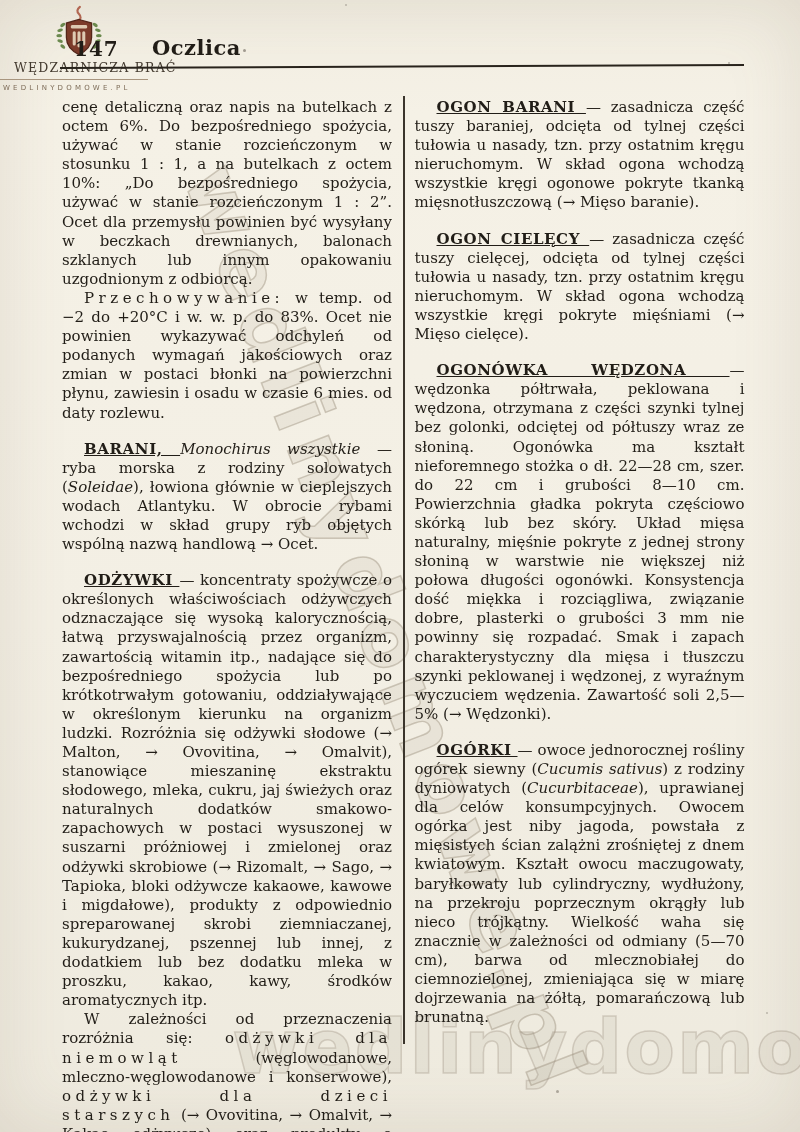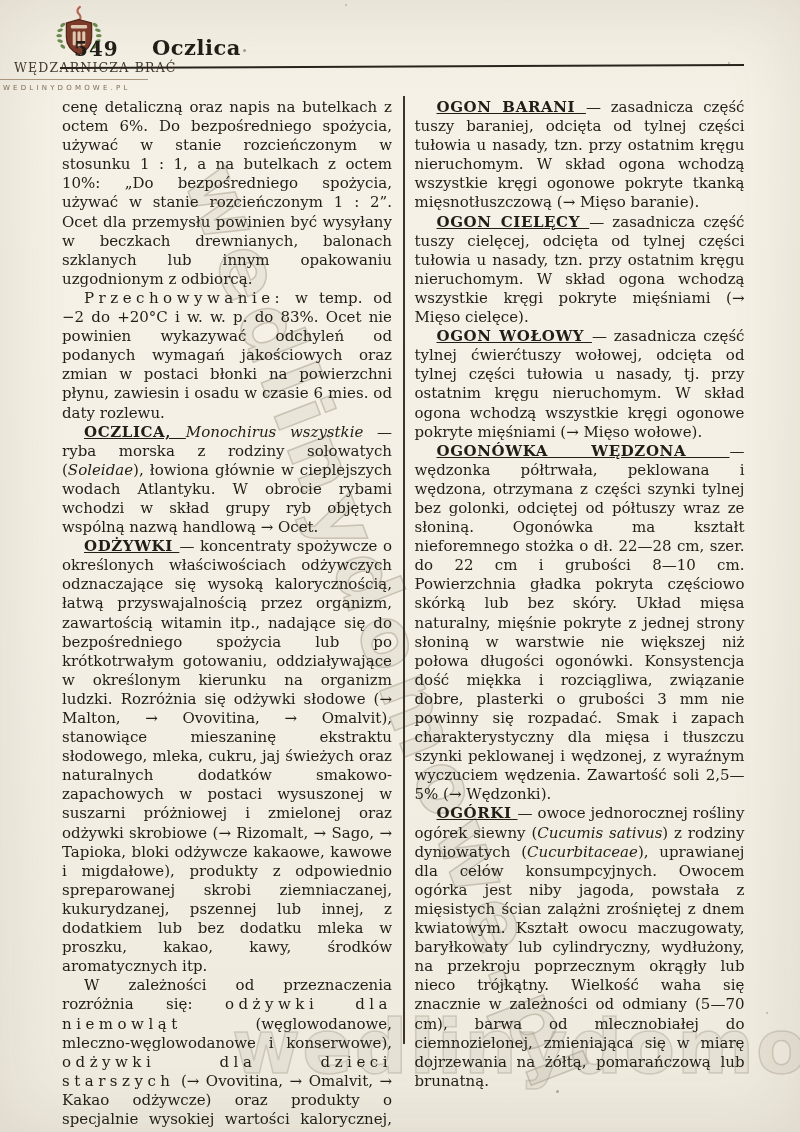--- a/index.html
+++ b/index.html
@@ -33,21 +33,21 @@
   .page-number{position:absolute;left:74px;top:37px;z-index:4;font-size:20px;font-weight:bold;letter-spacing:1px;}
   .page-title{position:absolute;left:152px;top:35px;z-index:4;font-size:21px;font-weight:bold;letter-spacing:.5px;text-align:right;}
   .header-rule{position:absolute;left:60px;top:67px;width:684px;height:2px;background:#28231c;
     z-index:4;transform:rotate(-.25deg);transform-origin:left center;}
   
   .columns{position:absolute;left:62px;top:96px;z-index:2;display:flex;}
   .col{width:330px;}
   .divider{width:1.5px;height:948px;background:#3b352c;margin-left:11px;margin-right:10px;}
   .col p{margin:0;font-size:15px;line-height:19.1px;text-align:justify;}
   .col p.indent{text-indent:22px;}
-  .col p.entry{}
+  .col p.entry{margin-top:17px;}
   .col p:first-child{margin-top:2px;}
   .b{font-weight:bold;letter-spacing:.6px;text-decoration:underline;}
   .i{font-style:italic;}
   .sp{letter-spacing:.3em;}
   
   .speck{position:absolute;border-radius:50%;background:#5d564c;z-index:5;}
 </style>
 </head>
 <body>
 
@@ -75,37 +75,36 @@
       <rect x="21" y="22" width="18" height="4" rx="1.5" fill="#e9dac1" opacity=".9"></rect>
       <rect x="23" y="29" width="3.4" height="16" rx="1.7" fill="#e9dac1" opacity=".9"></rect>
       <rect x="28.3" y="29" width="3.4" height="18" rx="1.7" fill="#e9dac1" opacity=".9"></rect>
       <rect x="33.6" y="29" width="3.4" height="16" rx="1.7" fill="#e9dac1" opacity=".9"></rect>
     </svg>
     <div class="logo-title">WĘDZARNICZA BRAĆ</div>
     <div class="logo-line"></div>
     <div class="logo-sub">WEDLINYDOMOWE.PL</div>
   </div>
 
-  <div class="page-number">549</div>
+  <div class="page-number">147</div>
   <div class="page-title">Oczlica</div>
   <div class="header-rule"></div>
 
   <div class="columns">
     <div class="col col-left">
         <p class=""><span>cenę detaliczną oraz napis na butelkach z octem 6%. Do bezpośredniego spożycia, używać w stanie rozcieńczonym w stosunku 1 : 1, a na butelkach z octem 10%: „Do bezpośredniego spożycia, używać w stanie rozcieńczonym 1 : 2”. Ocet dla przemysłu powinien być wysyłany w beczkach drewnianych, balonach szklanych lub innym opakowaniu uzgodnionym z odbiorcą.</span></p>
         <p class="indent "><span class="sp">Przechowywanie:</span><span> w temp. od −2 do +20°C i w. w. p. do 83%. Ocet nie powinien wykazywać odchyleń od podanych wymagań jakościowych oraz zmian w postaci błonki na powierzchni płynu, zawiesin i osadu w czasie 6 mies. od daty rozlewu.</span></p>
-        <p class="indent entry"><span class="b">OCZLICA, </span><span class="i">Monochirus wszystkie </span><span>— ryba morska z rodziny solowatych (</span><span class="i">Soleidae</span><span>), łowiona głównie w cieplejszych wodach Atlantyku. W obrocie rybami wchodzi w skład grupy ryb objętych wspólną nazwą handlową → Ocet.</span></p>
+        <p class="indent entry"><span class="b">BARANI, </span><span class="i">Monochirus wszystkie </span><span>— ryba morska z rodziny solowatych (</span><span class="i">Soleidae</span><span>), łowiona głównie w cieplejszych wodach Atlantyku. W obrocie rybami wchodzi w skład grupy ryb objętych wspólną nazwą handlową → Ocet.</span></p>
         <p class="indent entry"><span class="b">ODŻYWKI </span><span>— koncentraty spożywcze o określonych właściwościach odżywczych odznaczające się wysoką kalorycznością, łatwą przyswajalnością przez organizm, zawartością witamin itp., nadające się do bezpośredniego spożycia lub po krótkotrwałym gotowaniu, oddziaływające w określonym kierunku na organizm ludzki. Rozróżnia się odżywki słodowe (→ Malton, → Ovovitina, → Omalvit), stanowiące mieszaninę ekstraktu słodowego, mleka, cukru, jaj świeżych oraz naturalnych dodatków smakowo-zapachowych w postaci wysuszonej w suszarni próżniowej i zmielonej oraz odżywki skrobiowe (→ Rizomalt, → Sago, → Tapioka, bloki odżywcze kakaowe, kawowe i migdałowe), produkty z odpowiednio spreparowanej skrobi ziemniaczanej, kukurydzanej, pszennej lub innej, z dodatkiem lub bez dodatku mleka w proszku, kakao, kawy, środków aromatycznych itp.</span></p>
         <p class="indent "><span>W zależności od przeznaczenia rozróżnia się: </span><span class="sp">odżywki dla niemowląt</span><span> (węglowodanowe, mleczno-węglowodanowe i konserwowe), </span><span class="sp">odżywki dla dzieci starszych</span><span> (→ Ovovitina, → Omalvit, → Kakao odżywcze) oraz produkty o specjalnie wysokiej wartości kalorycznej, jak bloki odżywcze, → Hermavit itp.</span></p>
       </div>
     <div class="divider"></div>
     <div class="col col-right">
         <p class="indent entry"><span class="b">OGON BARANI </span><span>— zasadnicza część tuszy baraniej, odcięta od tylnej części tułowia u nasady, tzn. przy ostatnim kręgu nieruchomym. W skład ogona wchodzą wszystkie kręgi ogonowe pokryte tkanką mięsnotłuszczową (→ Mięso baranie).</span></p>
         <p class="indent entry"><span class="b">OGON CIELĘCY </span><span>— zasadnicza część tuszy cielęcej, odcięta od tylnej części tułowia u nasady, tzn. przy ostatnim kręgu nieruchomym. W skład ogona wchodzą wszystkie kręgi pokryte mięśniami (→ Mięso cielęce).</span></p>
-        <p class="indent entry"><span class="b">OGON WOŁOWY </span><span>— zasadnicza część tylnej ćwierćtuszy wołowej, odcięta od tylnej części tułowia u nasady, tj. przy ostatnim kręgu nieruchomym. W skład ogona wchodzą wszystkie kręgi ogonowe pokryte mięśniami (→ Mięso wołowe).</span></p>
         <p class="indent entry"><span class="b">OGONÓWKA WĘDZONA </span><span>— wędzonka półtrwała, peklowana i wędzona, otrzymana z części szynki tylnej bez golonki, odciętej od półtuszy wraz ze słoniną. Ogonówka ma kształt nieforemnego stożka o dł. 22—28 cm, szer. do 22 cm i grubości 8—10 cm. Powierzchnia gładka pokryta częściowo skórką lub bez skóry. Układ mięsa naturalny, mięśnie pokryte z jednej strony słoniną w warstwie nie większej niż połowa długości ogonówki. Konsystencja dość miękka i rozciągliwa, związanie dobre, plasterki o grubości 3 mm nie powinny się rozpadać. Smak i zapach charakterystyczny dla mięsa i tłuszczu szynki peklowanej i wędzonej, z wyraźnym wyczuciem wędzenia. Zawartość soli 2,5—5% (→ Wędzonki).</span></p>
         <p class="indent entry"><span class="b">OGÓRKI </span><span>— owoce jednorocznej rośliny ogórek siewny (</span><span class="i">Cucumis sativus</span><span>) z rodziny dyniowatych (</span><span class="i">Cucurbitaceae</span><span>), uprawianej dla celów konsumpcyjnych. Owocem ogórka jest niby jagoda, powstała z mięsistych ścian zalążni zrośniętej z dnem kwiatowym. Kształt owocu maczugowaty, baryłkowaty lub cylindryczny, wydłużony, na przekroju poprzecznym okrągły lub nieco trójkątny. Wielkość waha się znacznie w zależności od odmiany (5—70 cm), barwa od mlecznobiałej do ciemnozielonej, zmieniająca się w miarę dojrzewania na żółtą, pomarańczową lub brunatną.</span></p>
       </div>
   </div>
 
   <div class="speck" style="left:243px;top:49px;width:3px;height:3px;opacity:.55;"></div>
   <div class="speck" style="left:728px;top:62px;width:2px;height:2px;opacity:.4;"></div>
   <div class="speck" style="left:556px;top:1090px;width:3px;height:3px;opacity:.45;"></div>
   <div class="speck" style="left:766px;top:1012px;width:2px;height:2px;opacity:.35;"></div>
   <div class="speck" style="left:345px;top:4px;width:2px;height:2px;opacity:.35;"></div>

